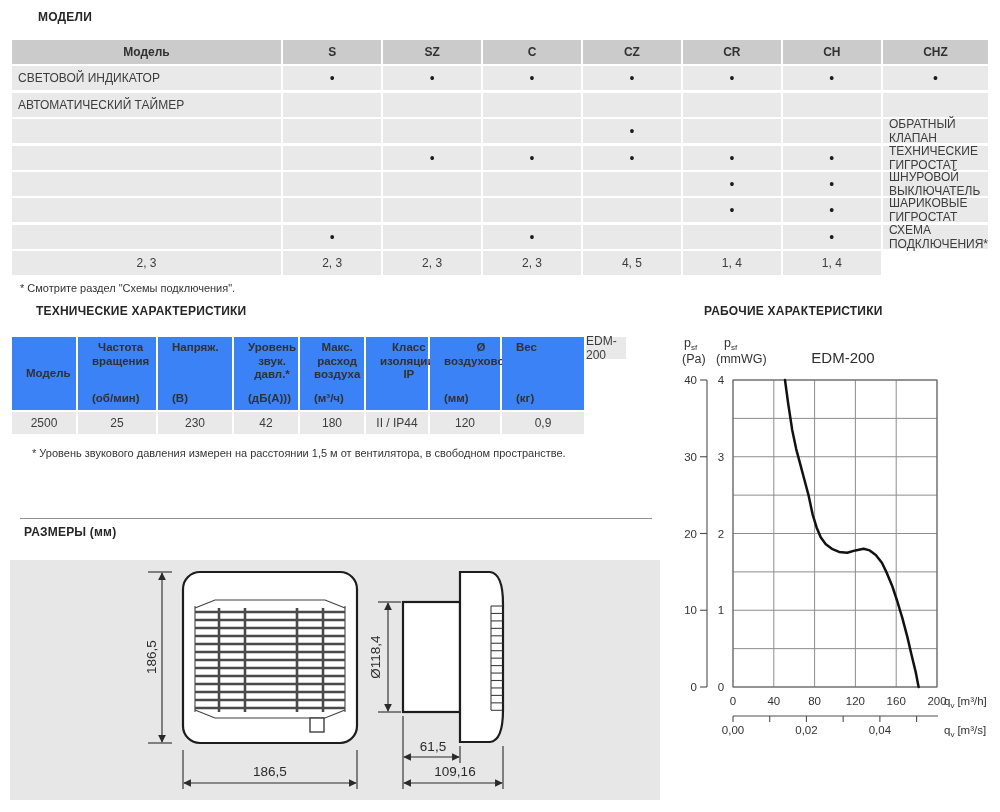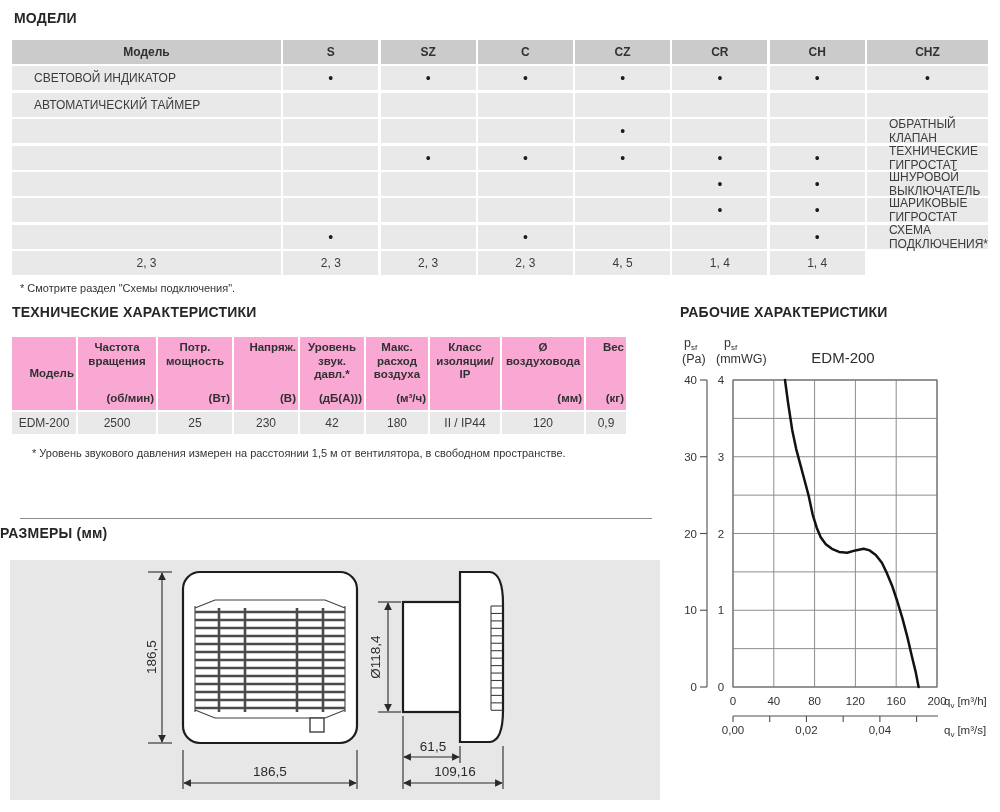--- a/index.html
+++ b/index.html
@@ -2,55 +2,55 @@
 <html><head>
 <meta charset="utf-8">
 <style>
   * { margin:0; padding:0; box-sizing:border-box; }
   html,body { background:#ffffff; }
   body {
     position:relative; width:1000px; height:812px; overflow:hidden;
     font-family:"Liberation Sans", sans-serif; color:#3c3c3c;
   }
   .section-title {
-    position:absolute; font-size:14px; font-weight:bold; color:#262626; letter-spacing:.2px;
+    position:absolute; font-size:12px; font-weight:bold; color:#262626; letter-spacing:.2px;margin-left:24px;
   }
   #title-models   { left:14px;  top:10px; }
   #title-tech     { left:12px;  top:304px; }
   #title-dims     { left:0;  top:525px; }
   #title-perf     { left:680px; top:304px; }
 
   
   #models-table {
     position:absolute; left:12px; top:40px; width:976px;
     display:grid; grid-template-columns:269px repeat(7,1fr);
     gap:2.4px;
   }
   .mcell {
     background:#e9e9e9; height:24px; display:flex; align-items:center; justify-content:center;
     font-size:12px; color:#3c3c3c;
   }
   .mh { background:#cbcbcb; font-weight:bold; color:#313131; }
-  .mlabel { justify-content:flex-start; padding-left:22px; }
+  .mlabel { justify-content:flex-start; padding-left:6px; }
   .dotcell { font-size:14px; color:#1c1c1c; }
 
   .footnote { position:absolute; font-size:11px; color:#343434; }
   #models-footnote { left:20px; top:282px; }
   #tech-footnote   { left:20px; top:447px;margin-left:12px; }
 
   
   #tech-table {
     position:absolute; left:12px; top:337px;
     display:grid; grid-template-columns:64px 78px 74px 64px 64px 62px 70px 82px 40px;
     gap:2px;
   }
   .tth {
-    height:73px; background:#f9a8d4; font-weight:bold; font-size:11.5px; color:#313131;
-    display:flex; flex-direction:column; align-items:flex-end; justify-content:space-between;
-    text-align:center; line-height:1.18; padding:4px 2px;
+    height:73px; background:#3b82f6; font-weight:bold; font-size:11.5px; color:#313131;
+    display:flex; flex-direction:column; align-items:flex-start; justify-content:space-between;
+    text-align:center; line-height:1.18; padding:4px 14px;
   }
   .tth.vcenter { justify-content:center; }
   .ttd {
     height:22px; background:#e9e9e9; font-size:12px;
     display:flex; align-items:center; justify-content:center;
   }
 
   #divider { position:absolute; left:20px; top:518px; width:632px; height:1px; background:#8f8f8f; }
 
   
@@ -156,24 +156,20 @@
   </div>
 <div class="footnote" id="models-footnote">* Смотрите раздел "Схемы подключения".</div>
 
 <div id="tech-table">
     <div class="tth vcenter">
       <div class="tlab">Модель</div>
     </div>
     <div class="tth">
       <div class="tlab">Частота вращения</div>
       <div class="tunit">(об/мин)</div>
-    </div>
-    <div class="tth">
-      <div class="tlab">Потр. мощность</div>
-      <div class="tunit">(Вт)</div>
     </div>
     <div class="tth">
       <div class="tlab">Напряж.</div>
       <div class="tunit">(В)</div>
     </div>
     <div class="tth">
       <div class="tlab">Уровень звук. давл.*</div>
       <div class="tunit">(дБ(А)))</div>
     </div>
     <div class="tth">

